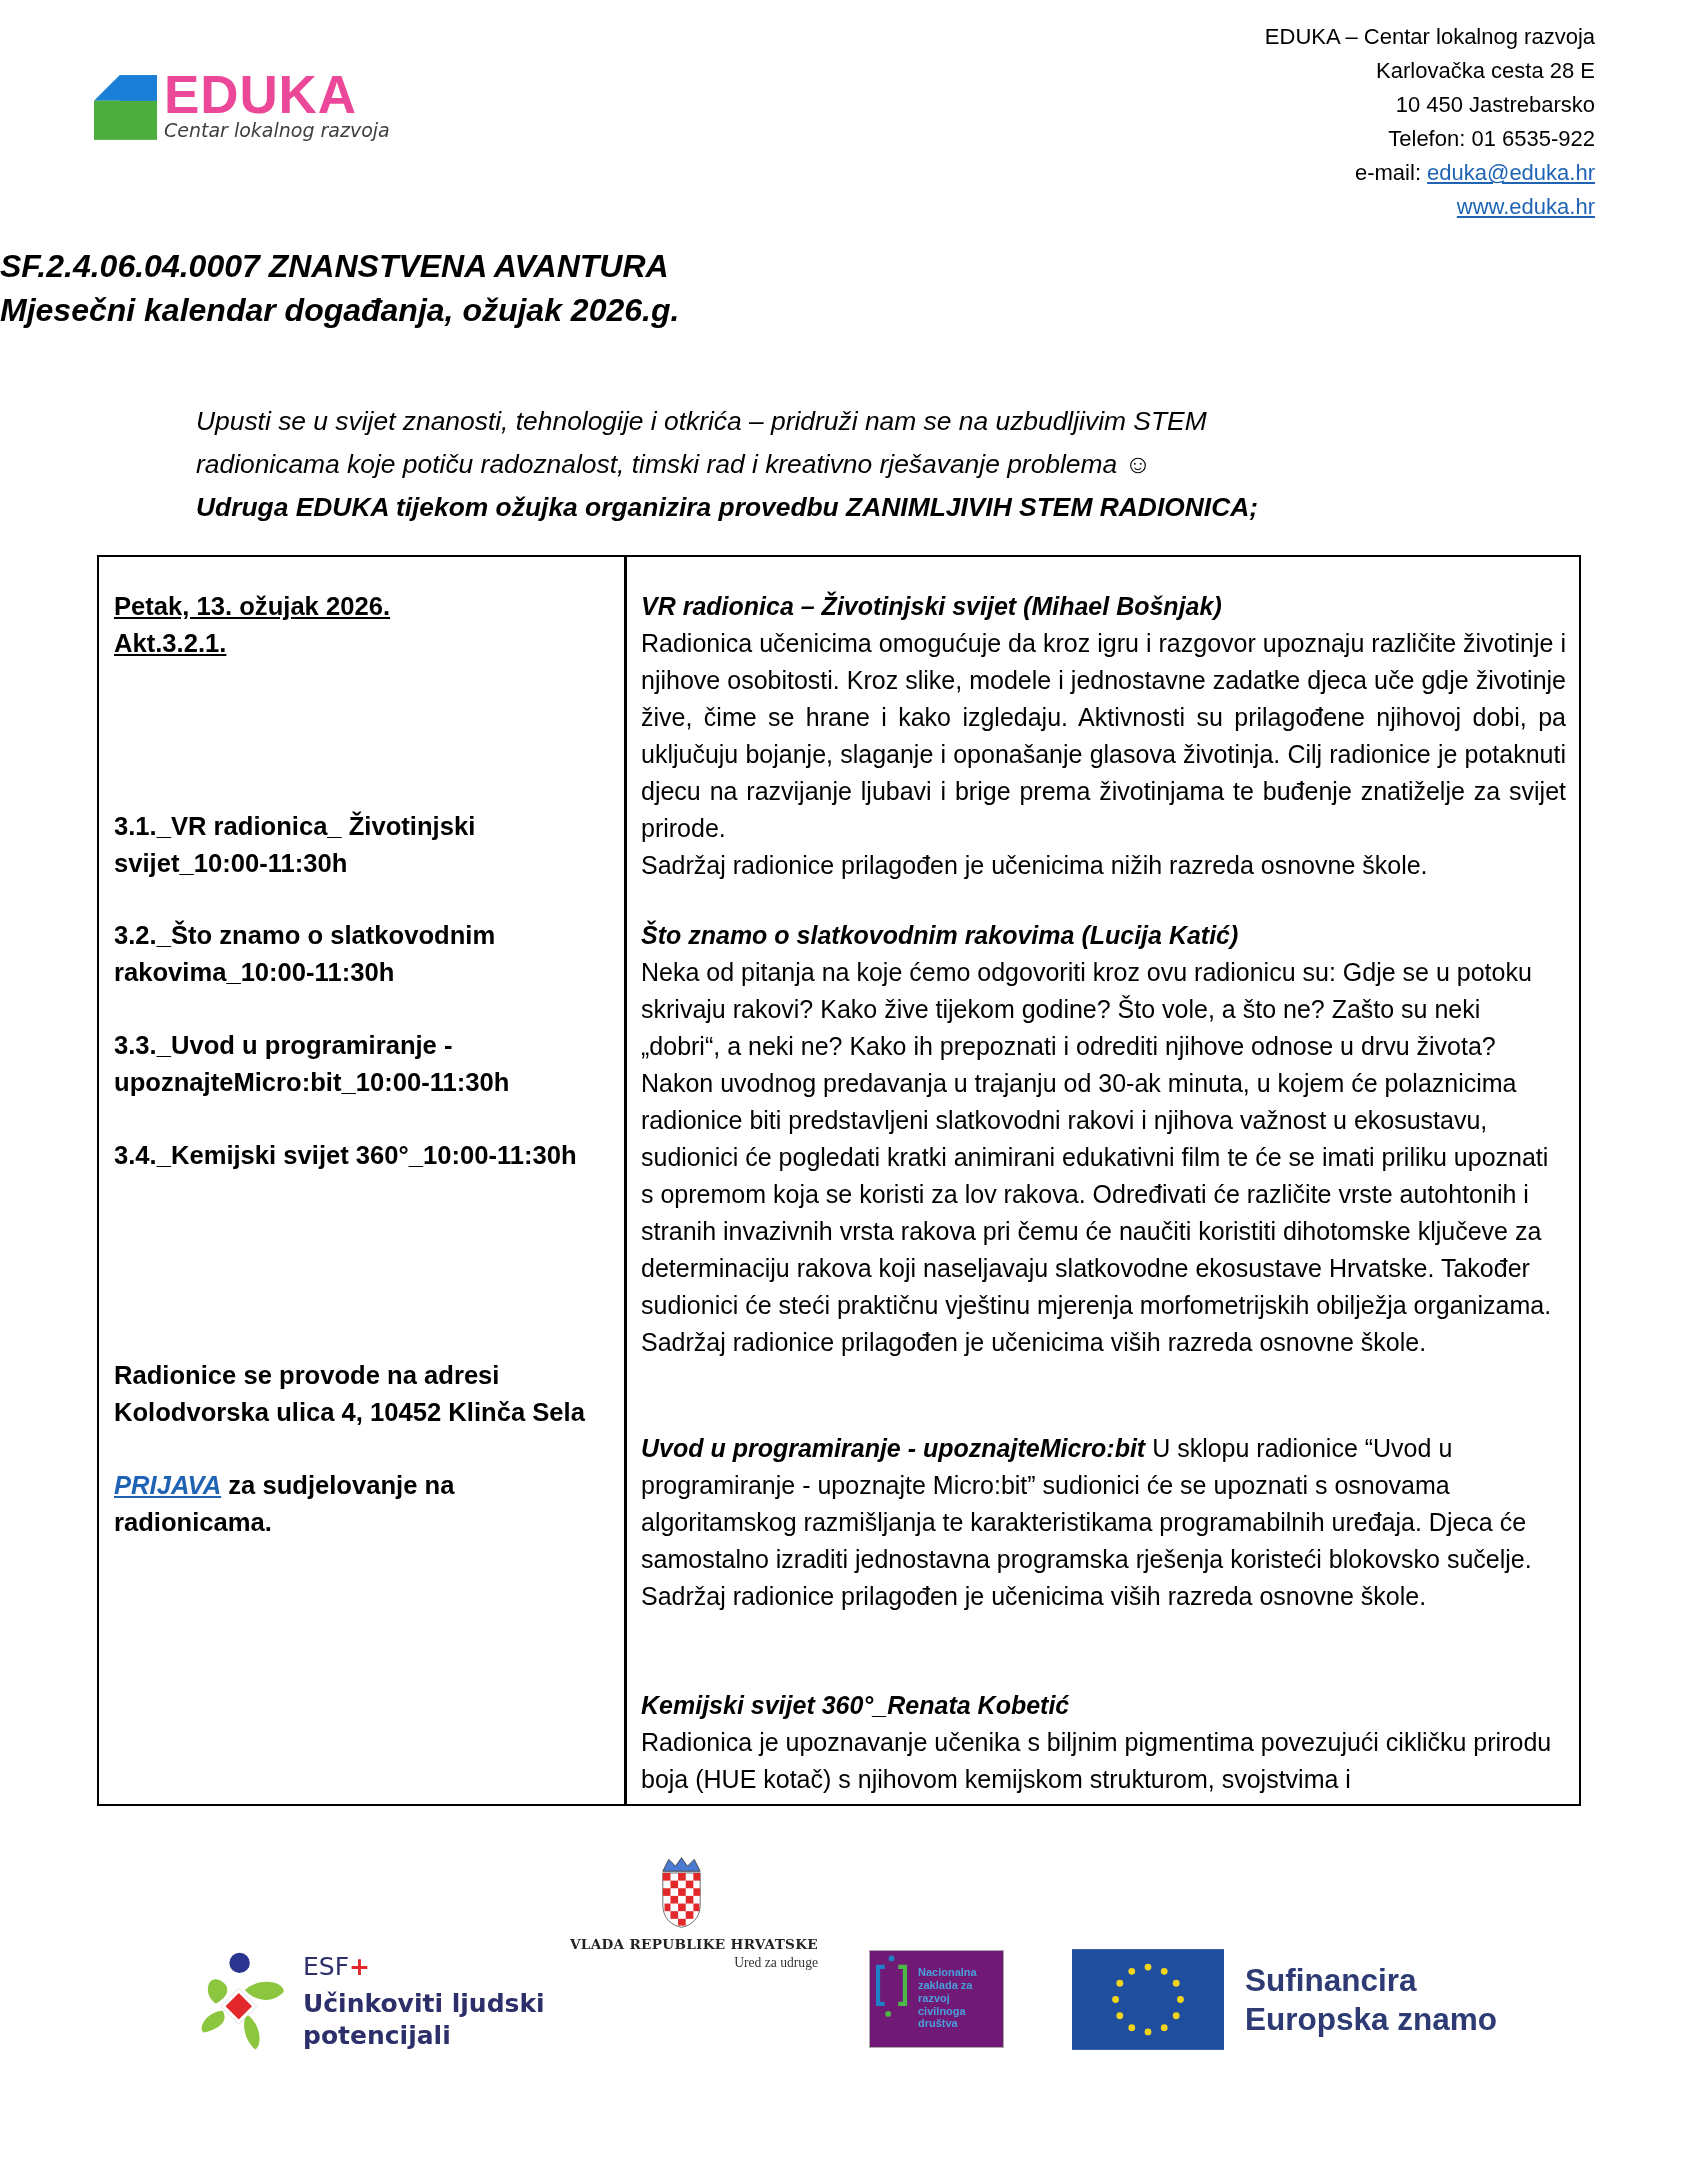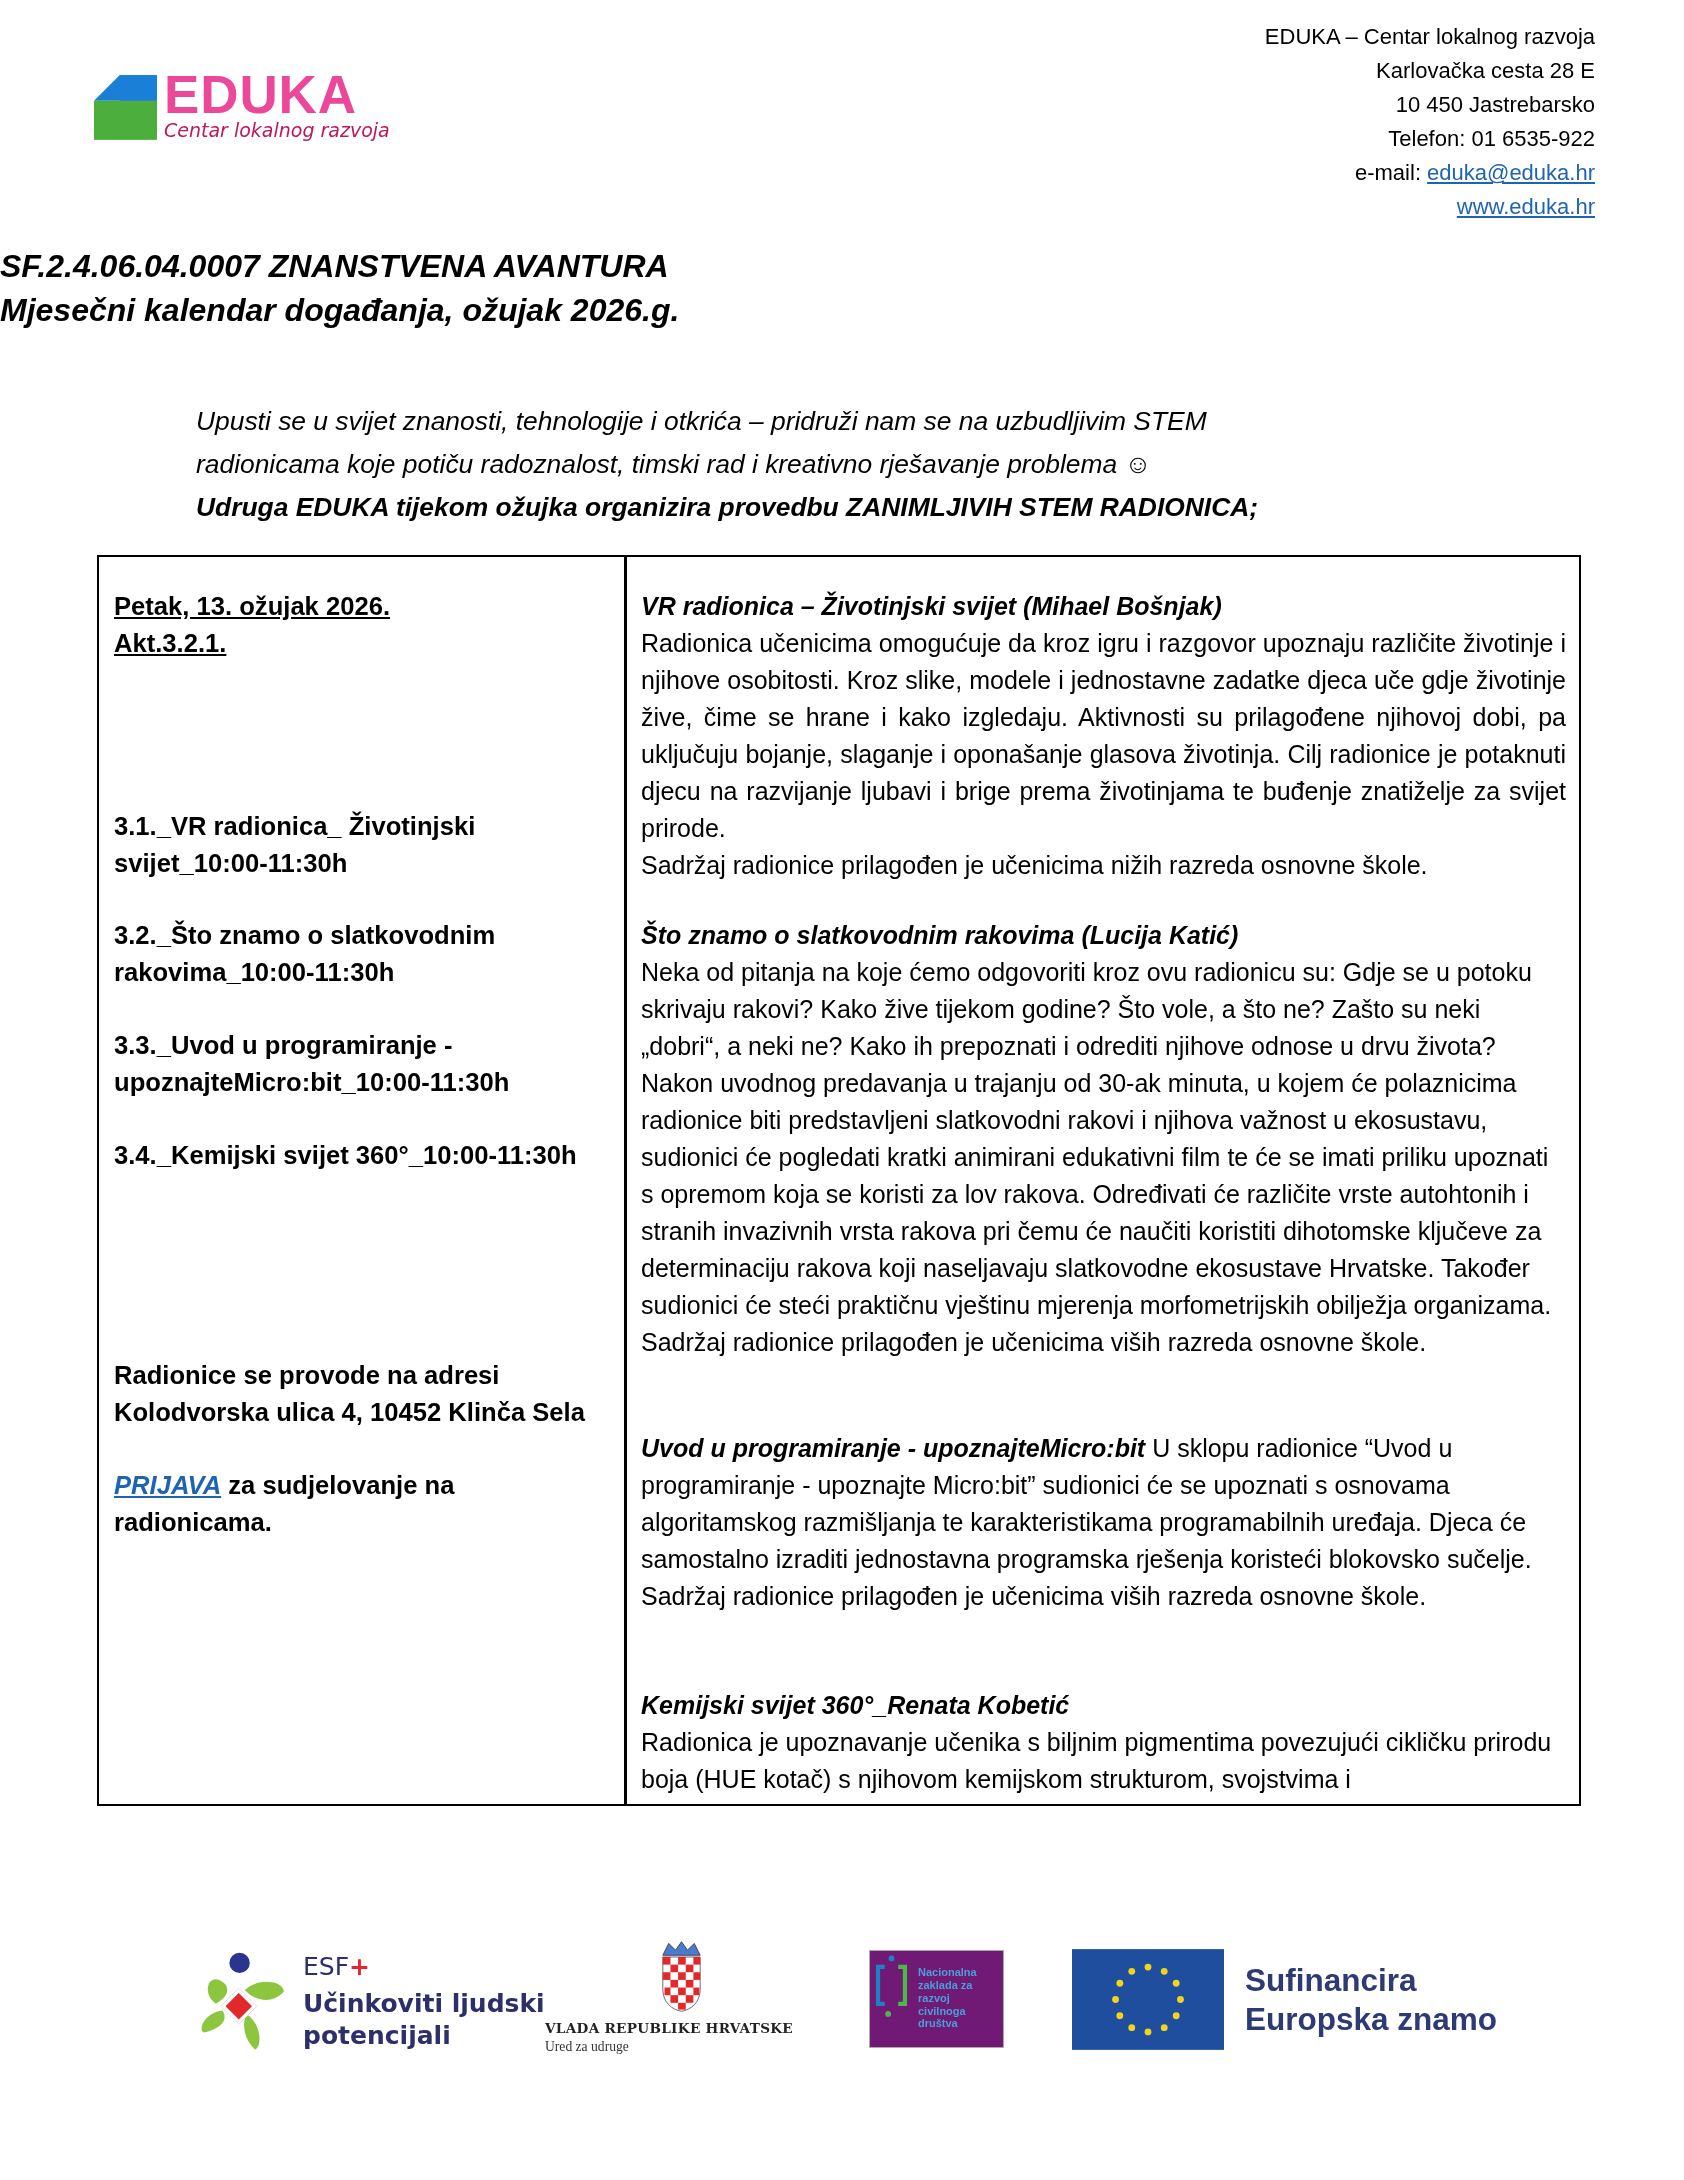--- a/index.html
+++ b/index.html
@@ -6,21 +6,21 @@
   body { width:1685px; height:2181px; position:relative; overflow:hidden;
          font-family:"Liberation Sans", sans-serif; color:#000; }
   .abs { position:absolute; }
 
   
   .logo { left:94px; top:75px; width:281px; height:94px; }
   .logo-mark { position:absolute; left:0; top:0; width:63px; height:65px; }
   .logo-word { position:absolute; left:70px; top:-6.8px; font-family:"Liberation Sans", sans-serif;
                font-weight:bold; font-size:53px; letter-spacing:0.9px; color:#ec4899; line-height:1; }
   .logo-sub { position:absolute; left:70px; top:44px; font-family:"DejaVu Sans", sans-serif;
-              font-style:italic; font-size:19px; color:#be185d; white-space:nowrap; }
+              font-style:italic; font-size:19px; color:#404040; white-space:nowrap; }
 
   
   .addr { right:90px; top:20.4px; text-align:right; font-size:22px; line-height:34px; }
   .addr a { color:#1f64b4; text-decoration:underline; }
 
   
   .title { left:0; width:1404px; top:244px; font-weight:bold; font-style:italic;
            font-size:32px; line-height:44px; }
 
   
@@ -148,21 +148,21 @@
   </svg>
   <div class="abs esf-text" style="left:111px; top:6.8px; font-size:25px; font-weight:normal; line-height:31px;text-align:right;">
     <span>ESF</span><span style="color:#e2282a; font-weight:bold;">+</span>
   </div>
   <div class="abs esf-text" style="left:111px; top:44px; font-size:25px; line-height:32px; white-space:nowrap;">
     <div>Učinkoviti ljudski</div>
     <div>potencijali</div>
   </div>
 </div>
 
-<div class="abs foot" style="left:545px; top:1940px; width:273px; height:128px; text-align:left;">
+<div class="abs foot" style="left:545px; top:1856px; width:273px; height:128px; text-align:right;">
   <svg width="43" height="73" viewBox="0 0 50 86" style="display:block; margin:0 auto;">
     <path d="M3 18 L10 4 L18 12 L25 2 L32 12 L40 4 L47 18 Z" fill="#4b7bd1" stroke="#333" stroke-width="1"></path>
     <path d="M3 20 H47 V58 C47 74, 36 82, 25 84 C14 82, 3 74, 3 58 Z" fill="#ffffff" stroke="#555" stroke-width="1"></path>
     <g fill="#e2282a">
       <rect x="3" y="20" width="9" height="9"></rect>
         <rect x="21" y="20" width="9" height="9"></rect>
         <rect x="39" y="20" width="8" height="9"></rect>
       <rect x="12" y="29" width="9" height="9"></rect>
         <rect x="30" y="29" width="9" height="9"></rect>
       <rect x="3" y="38" width="9" height="9"></rect>

